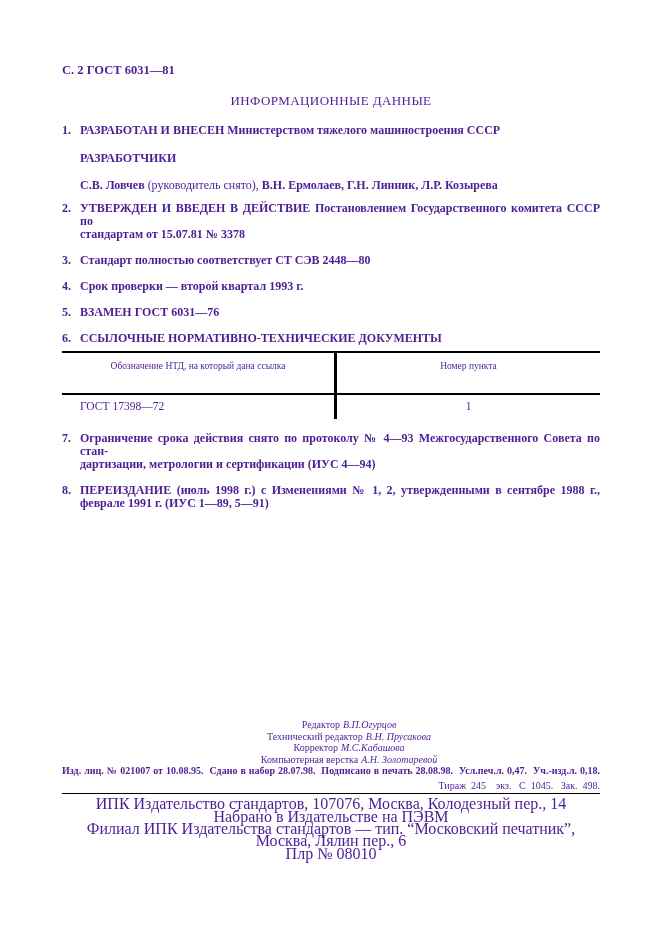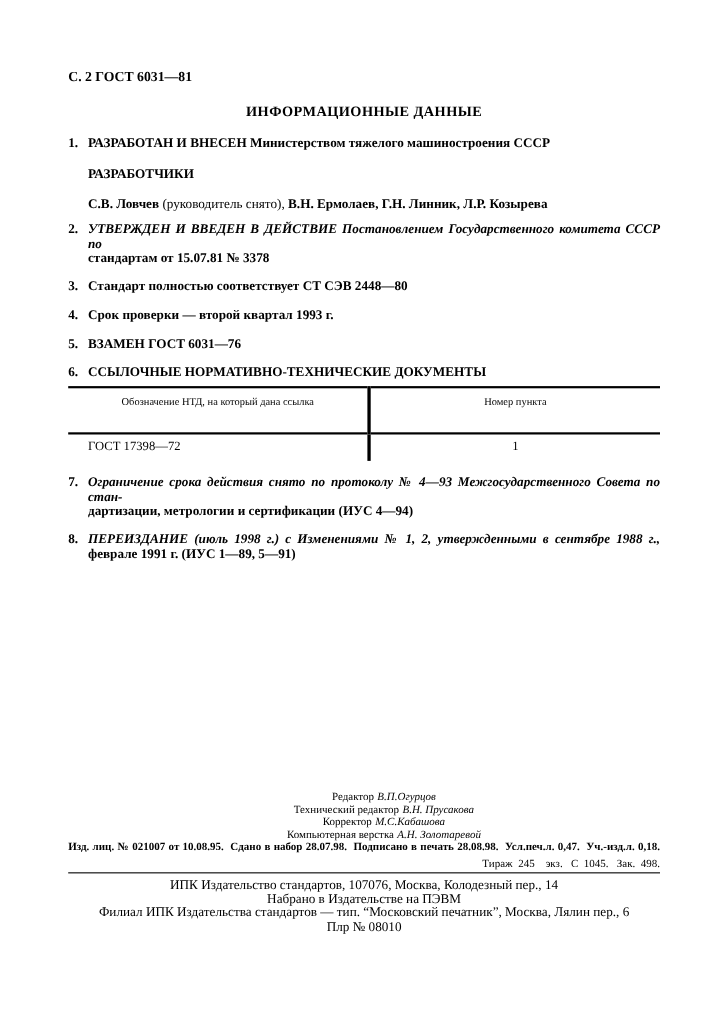--- a/index.html
+++ b/index.html
@@ -1,59 +1,59 @@
 <!DOCTYPE html>
 <html><head>
 <meta charset="utf-8">
 <style>
   html, body { margin: 0; padding: 0; background: #ffffff; }
   .page {
     position: relative;
     width: 661px;
     height: 936px;
     background: #ffffff;
-    color: #000000;
+    color: #4c1d95;
     font-family: "Liberation Serif", "DejaVu Serif", serif;
     overflow: hidden;
   }
   .content {
     position: absolute;
     left: 62px;
     top: 64px;
     width: 538px;
   }
   .page-header {
     font-weight: bold;
     font-size: 12.5px;
     line-height: 13px;
     margin-bottom: 17px;
   }
   .doc-title {
-    font-weight: bold;
+    font-weight: normal;
     font-size: 13px;
     line-height: 13px;
     text-align: center;
     letter-spacing: 0.4px;
     margin-bottom: 17px;
   }
   .item {
     display: flex;
     font-weight: bold;
     font-size: 12px;
     line-height: 13px;
     margin-bottom: 13px;
   }
   .item .num { width: 18px; flex: none; }
   .item .body { flex: 1; }
   .sub { margin-left: 18px; }
   .mb15 { margin-bottom: 15px; }
   .mb14 { margin-bottom: 14px; }
   .mb10 { margin-bottom: 10px; }
   .reg { font-weight: normal; }
-  .jline { text-align: justify; text-align-last: justify; font-style: italic; }
+  .jline { text-align: justify; text-align-last: justify; }
   .ref-table {
     width: 100%;
     border-collapse: collapse;
     margin-top: 6px;
     margin-bottom: 13px;
     border-top: 2px solid #000;
   }
   .ref-table th {
     font-weight: normal;
     font-size: 9.5px;
@@ -96,21 +96,21 @@
     left: 62px;
     top: 793px;
     width: 538px;
     border-top: 1.5px solid #000;
   }
   .publisher {
     position: absolute;
     left: 62px;
     top: 798px;
     width: 538px;
-    font-size: 12px;
+    font-size: 16px;
     line-height: 12px;
     text-align: center;
   }
   .publisher div { margin-bottom: 0.5px; }
 </style>
 </head>
 <body>
 
 <div class="page">
   <div class="content">

